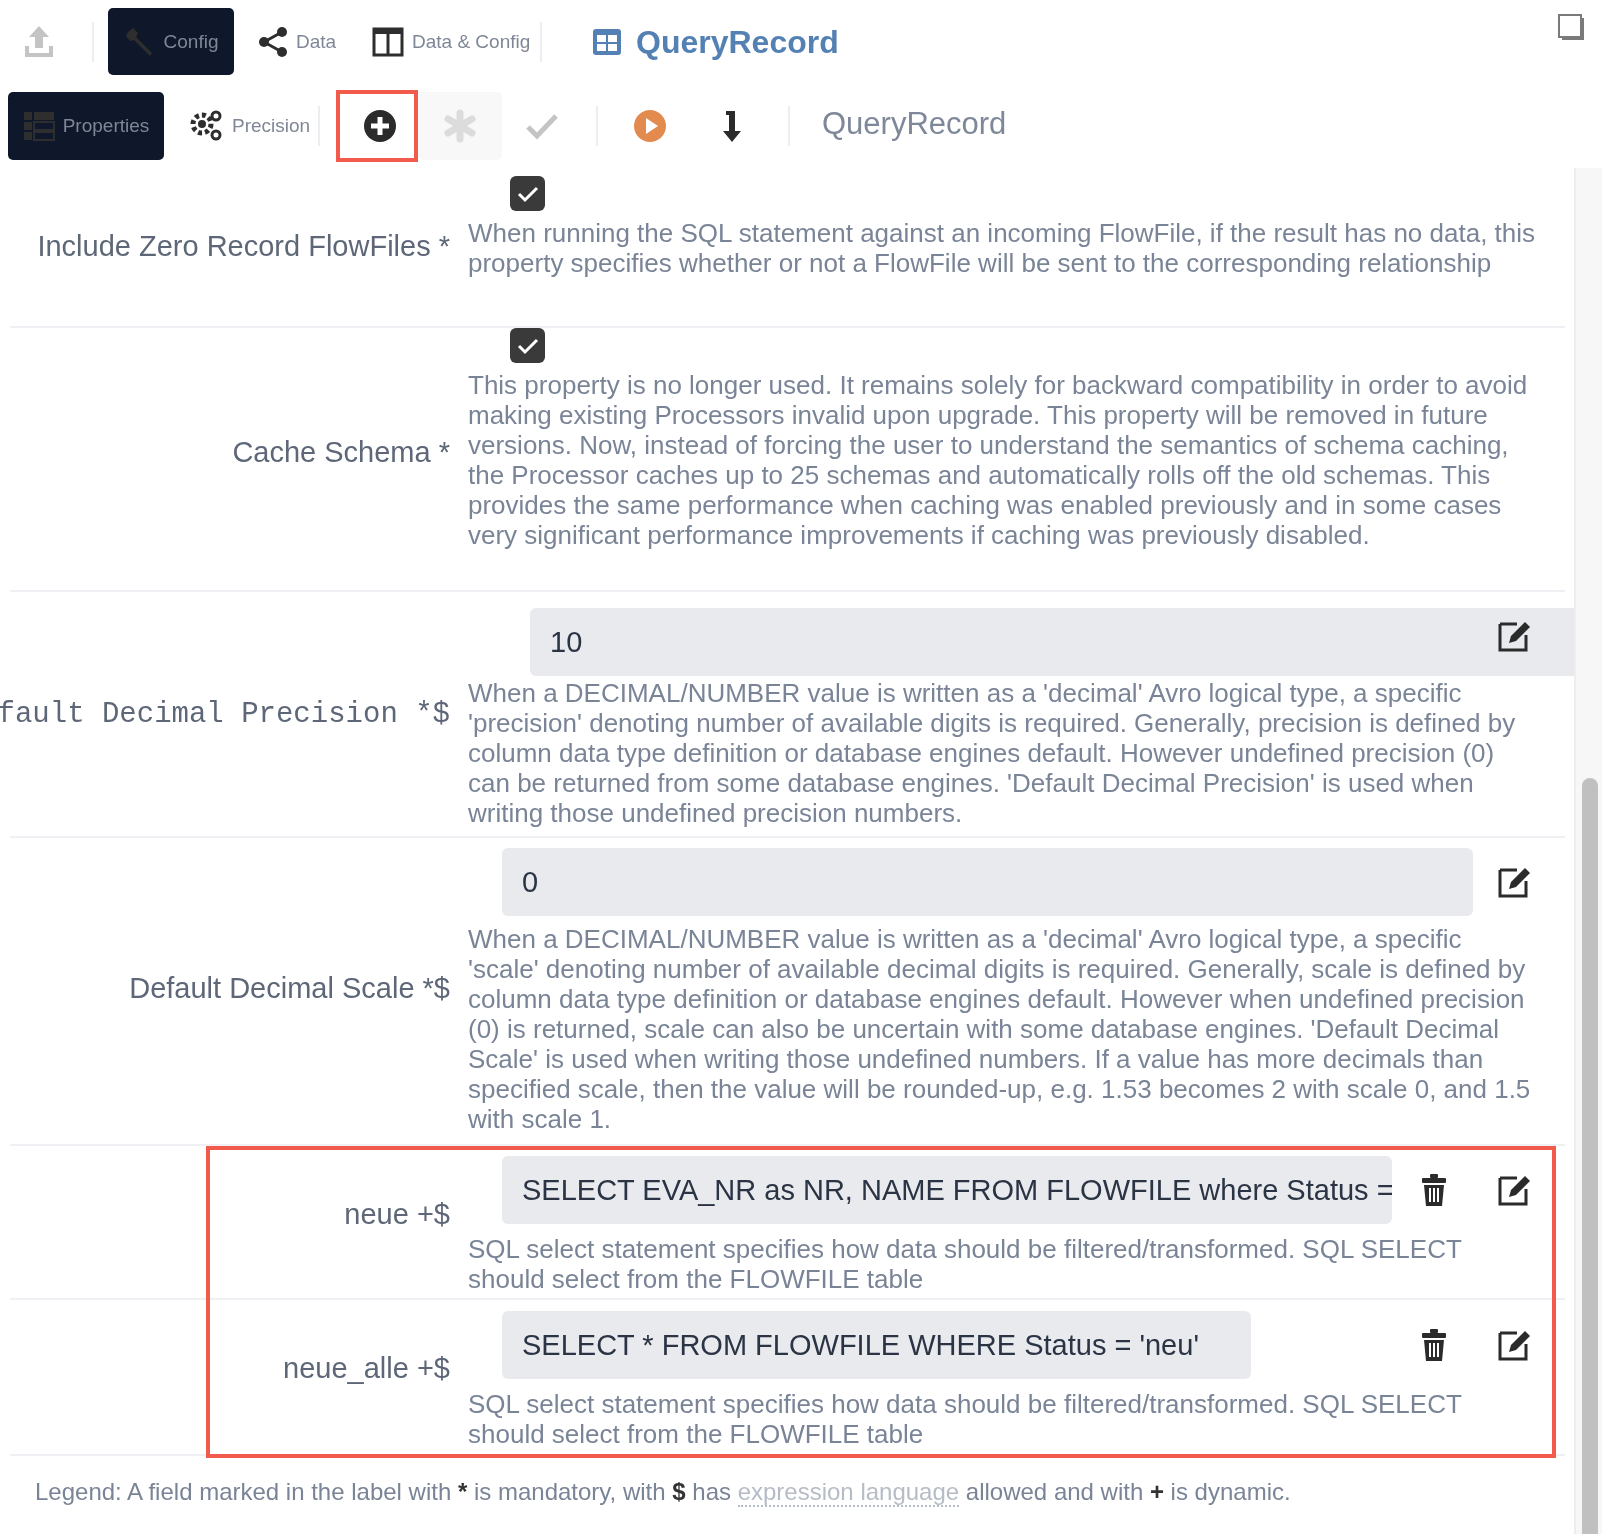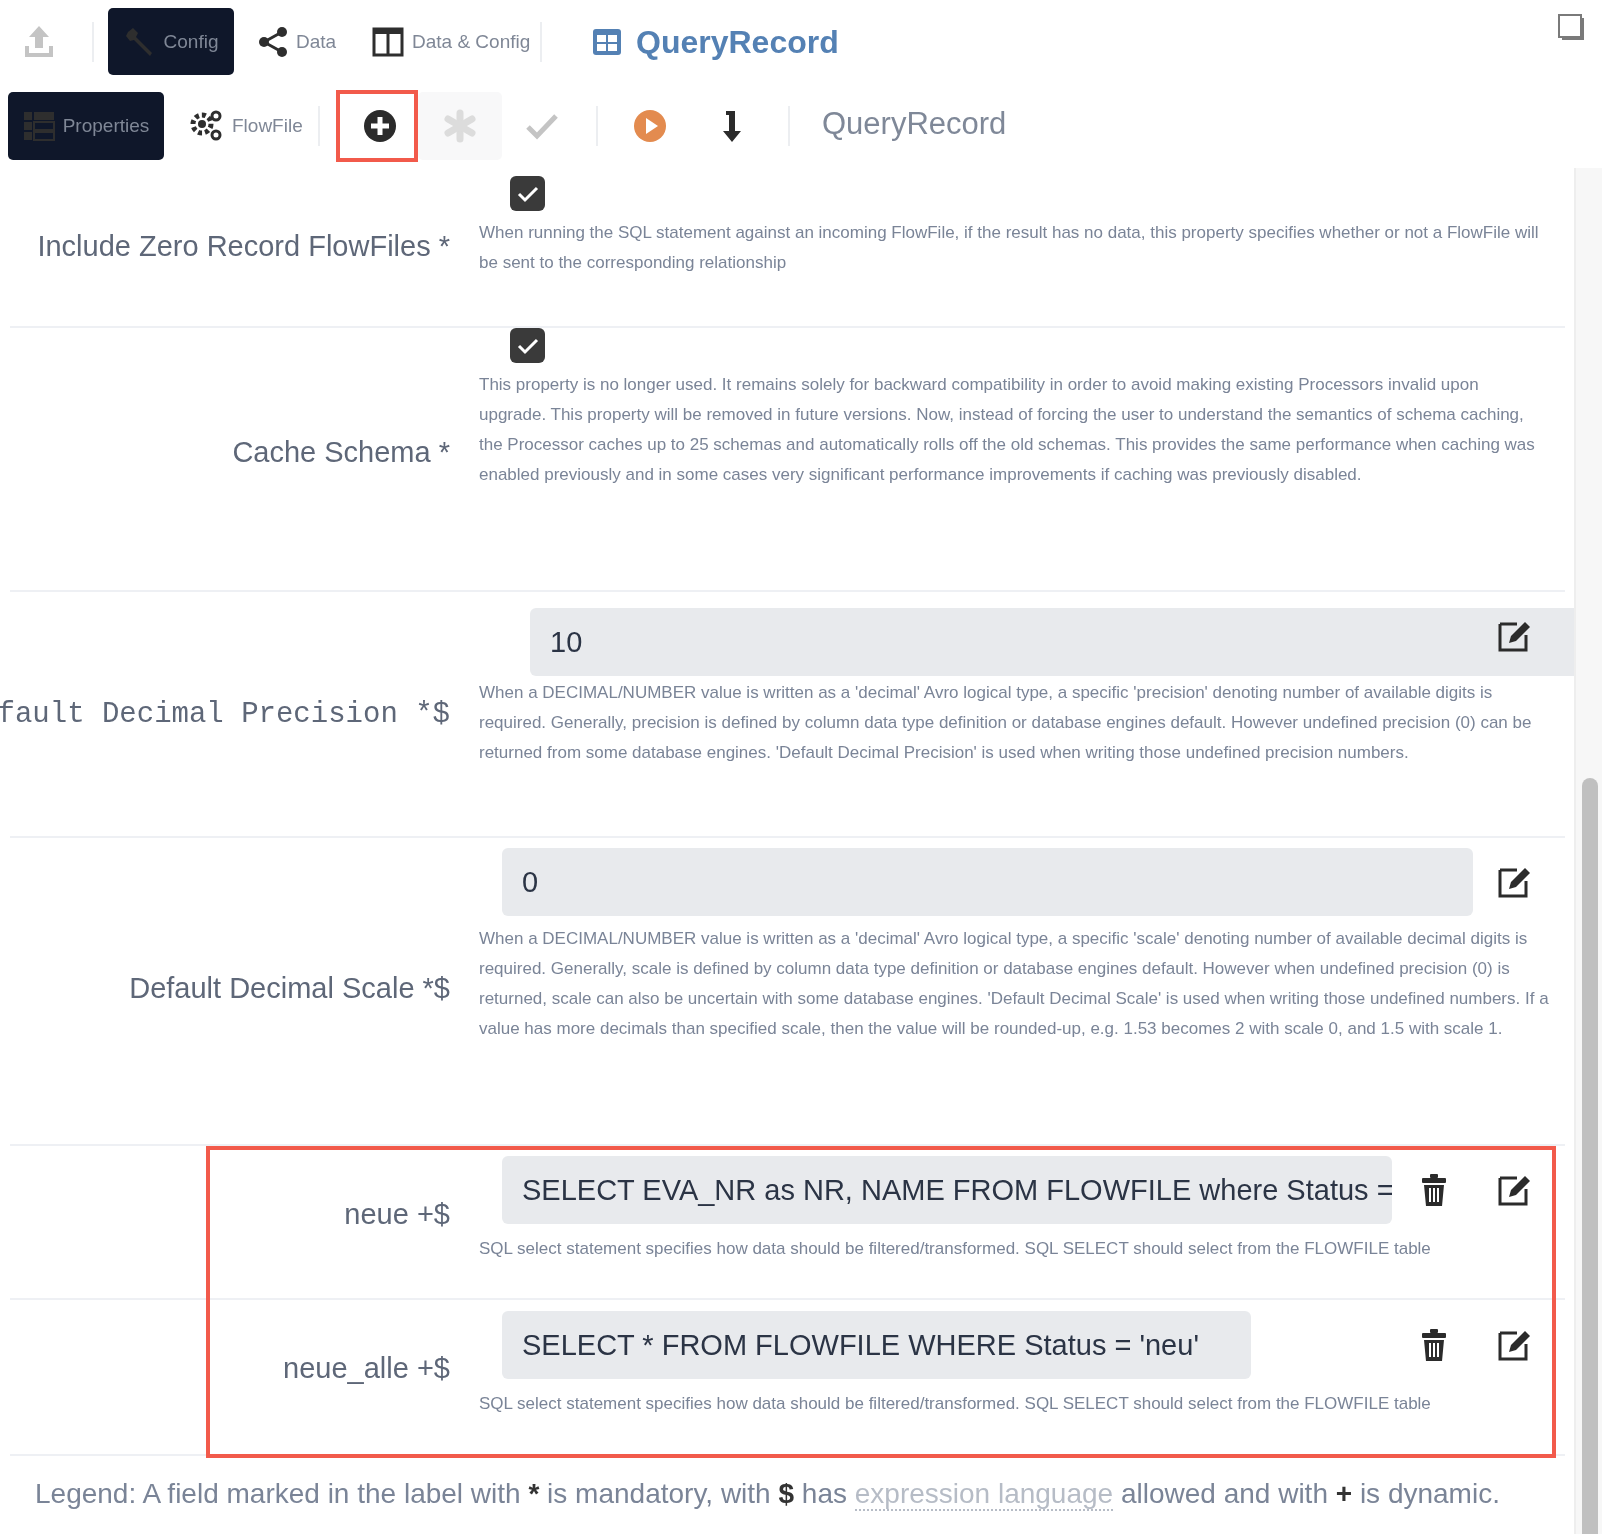--- a/index.html
+++ b/index.html
@@ -5,28 +5,28 @@
   html, body { margin:0; padding:0; background:#ffffff; }
   body { width:1602px; height:1534px; position:relative; overflow:hidden; font-family:"Liberation Sans", sans-serif; color:#6b7688; }
   .topbar { position:absolute; left:0; top:0; width:1602px; height:84px; }
   .tb { position:absolute; display:flex; align-items:center; gap:8px; font-family:"Liberation Sans", sans-serif; font-size:19px; color:#7f8796; }
   .tb.active { background:#0f172a; border-radius:5px; }
   .vsep { position:absolute; width:2px; background:#eceef1; }
   .title-top { position:absolute; left:592px; top:20px; height:44px; display:flex; align-items:center; gap:14px; color:#5481b4; font-size:32px; font-weight:bold; }
   .subbar { position:absolute; left:0; top:88px; width:1602px; height:76px;margin-left:8px; }
   .row { position:absolute; left:10px; width:1555px; border-bottom:2px solid #eef0f4; }
   .label { position:absolute; right:1115px; font-size:29px; color:#5e6778; text-align:right; white-space:nowrap; }
-  .desc { position:absolute; left:479px; width:1070px; font-size:17px; line-height:30px; color:#7a8497; }
+  .desc { position:absolute; left:468px; width:1070px; font-size:26px; line-height:30px; color:#7a8497; }
   .checkbox { position:absolute; left:510px; width:35px; height:35px; background:#3a3a3a; border-radius:6px; display:flex; align-items:center; justify-content:center; }
   .input { position:absolute; left:502px; height:68px; background:#e8eaed; border-radius:6px; font-size:29px; color:#2b3445; display:flex; align-items:center; padding-left:20px; box-sizing:border-box; white-space:nowrap; overflow:hidden; }
   .iconbtn { position:absolute; width:40px; height:40px; display:flex; align-items:center; justify-content:center; }
   .highlight { position:absolute; border:4px solid #f25a4b; box-sizing:border-box; }
   .scrolltrack { position:absolute; left:1574px; top:168px; width:28px; height:1366px; background:#f7f7f7; border-left:2px solid #eeeeee; }
   .scrollthumb { position:absolute; left:1582px; top:778px; width:16px; height:756px; background:#c0c0c0; border-radius:8px 8px 0 0; }
-  .legend { position:absolute; left:35px; top:1478px; font-size:28px; color:#7a8497; white-space:nowrap; }
+  .legend { position:absolute; left:35px; top:1478px; font-size:24px; color:#7a8497; white-space:nowrap; }
   .legend .em { color:#333; font-weight:bold; }
   .legend .link { color:#b6bcc6; border-bottom:2px dotted #b6bcc6; }
 </style>
 </head>
 <body>
 
 <div class="topbar">
   <div class="tb" style="left:22px;top:22px;width:38px;height:40px;">
     <svg width="34" height="36" viewBox="0 0 34 36">
         <path d="M17 2 L27 13 H21 V24 H13 V13 H7 Z" fill="#c4c4c4"></path>
@@ -91,21 +91,21 @@
       </svg>
     <span>Properties</span>
   </div>
   <div class="tb" style="left:182px;top:18px;height:40px;">
     <svg width="34" height="34" viewBox="0 0 34 34">
         <circle cx="12" cy="15" r="9" fill="none" stroke="#2e2e2e" stroke-width="5" stroke-dasharray="4 3"></circle>
         <circle cx="12" cy="15" r="4" fill="#2e2e2e"></circle>
         <circle cx="26" cy="7" r="4" fill="none" stroke="#2e2e2e" stroke-width="3"></circle>
         <circle cx="26" cy="26" r="4" fill="none" stroke="#2e2e2e" stroke-width="3"></circle>
       </svg>
-    <span>FlowFile</span>
+    <span>Precision</span>
   </div>
   <div class="vsep" style="left:310px;top:18px;height:40px;"></div>
 
   <div class="iconbtn" style="left:352px;top:18px;">
     <svg width="34" height="34" viewBox="0 0 34 34">
         <circle cx="17" cy="17" r="16" fill="#2b2b2b"></circle>
         <rect x="8" y="14.5" width="18" height="5" fill="#fff"></rect>
         <rect x="14.5" y="8" width="5" height="18" fill="#fff"></rect>
       </svg>
   </div>

